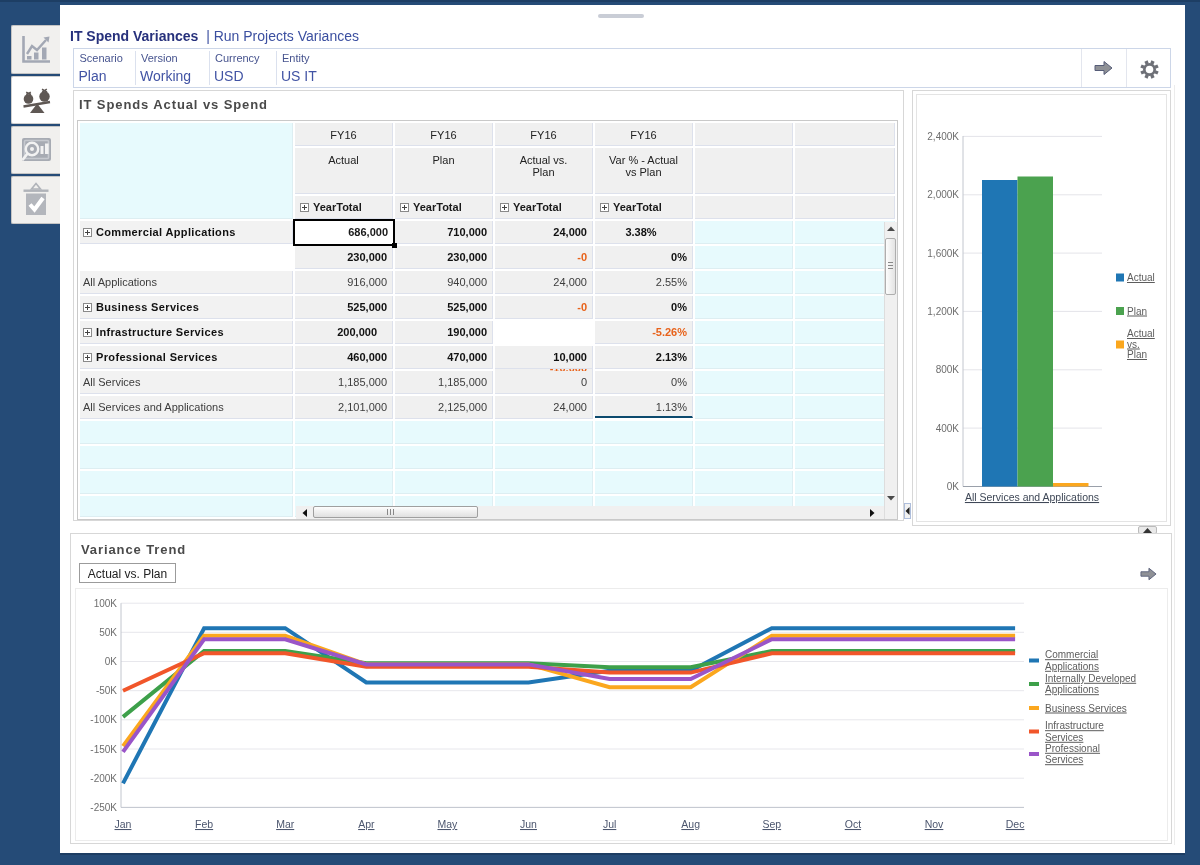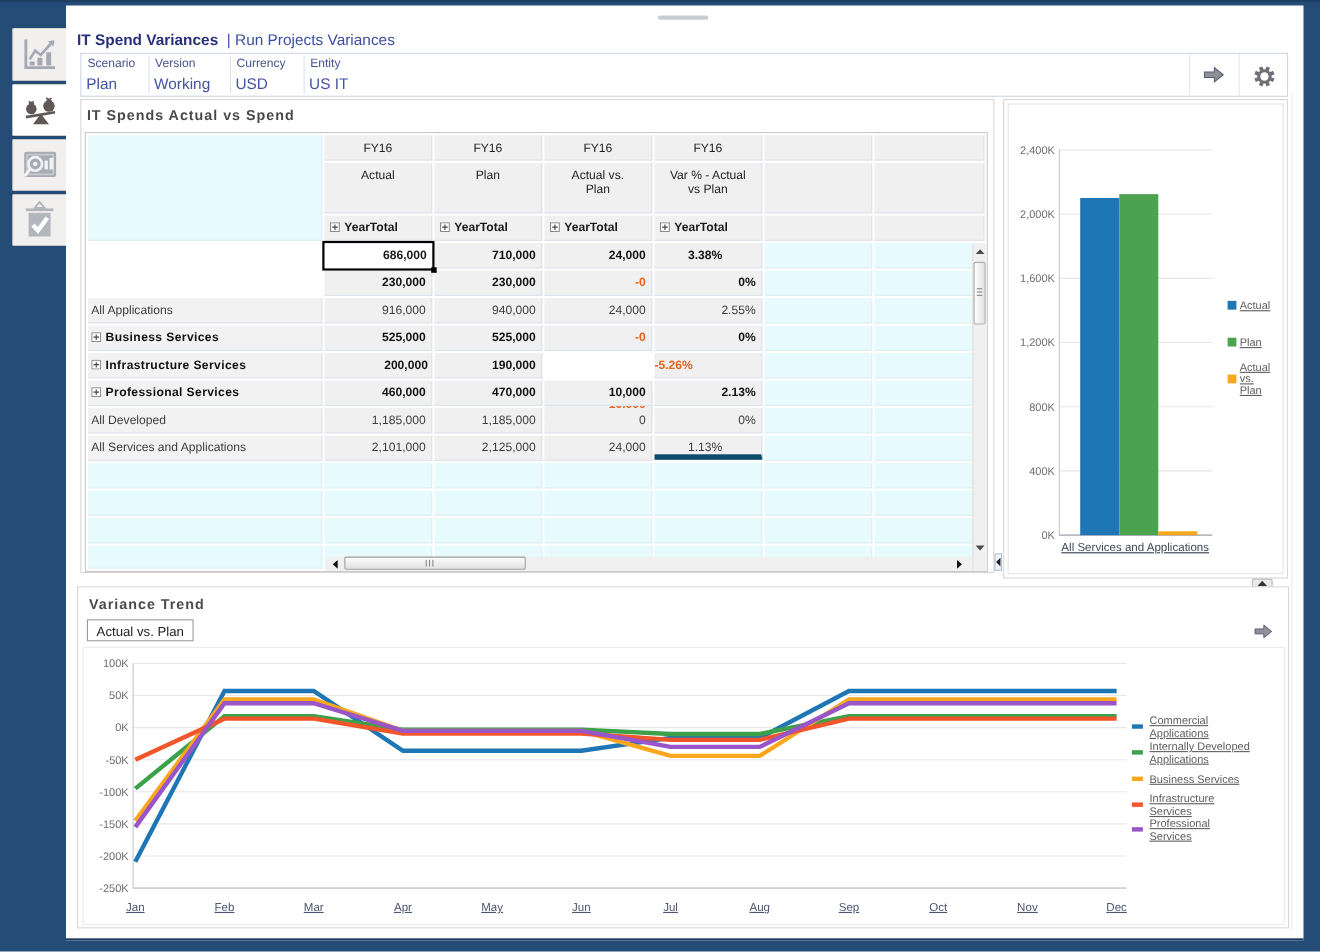--- a/index.html
+++ b/index.html
@@ -117,20 +117,25 @@
         <rect x="0.5" y="0.5" width="8" height="8" fill="#fff" stroke="#8a8a8a"></rect>
         <line x1="2" y1="4.5" x2="7" y2="4.5" stroke="#444"></line>
         <line x1="4.5" y1="2" x2="4.5" y2="7" stroke="#444"></line>
       </svg>YearTotal</div>
 <div class="abs" style="left:635px;top:118px;width:98px;height:23px;background:#f0f0f0;border-right:1px solid #dde1ec;border-bottom:1px solid #dde1ec;"></div>
 <div class="abs" style="left:635px;top:143px;width:98px;height:46px;background:#f0f0f0;border-right:1px solid #dde1ec;border-bottom:1px solid #dde1ec;"></div>
 <div class="abs" style="left:635px;top:191px;width:98px;height:23px;background:#f0f0f0;border-right:1px solid #dde1ec;border-bottom:1px solid #dde1ec;"></div>
 <div class="abs" style="left:735px;top:118px;width:100px;height:23px;background:#f0f0f0;border-right:1px solid #dde1ec;border-bottom:1px solid #dde1ec;"></div>
 <div class="abs" style="left:735px;top:143px;width:100px;height:46px;background:#f0f0f0;border-right:1px solid #dde1ec;border-bottom:1px solid #dde1ec;"></div>
 <div class="abs" style="left:735px;top:191px;width:100px;height:23px;background:#f0f0f0;border-right:1px solid #dde1ec;border-bottom:1px solid #dde1ec;"></div>
+<div class="abs" style="left:20px;top:216px;width:213px;height:23px;background:#f2f2f2;border-right:1px solid #dde1ec;border-bottom:1px solid #dde1ec;font-size:11px;color:#111111;font-weight:bold;letter-spacing:0.35px;padding:5px 0 0 3px;white-space:nowrap;overflow:hidden;"><svg width="9" height="9" viewBox="0 0 9 9" style="margin-right:4px;vertical-align:-1px;">
+        <rect x="0.5" y="0.5" width="8" height="8" fill="#fff" stroke="#8a8a8a"></rect>
+        <line x1="2" y1="4.5" x2="7" y2="4.5" stroke="#444"></line>
+        <line x1="4.5" y1="2" x2="4.5" y2="7" stroke="#444"></line>
+      </svg>Commercial Applications</div>
 <div class="abs" style="left:235px;top:216px;width:98px;height:23px;background:#f0f0f0;border-right:1px solid #dde1ec;border-bottom:1px solid #dde1ec;font-size:11px;color:#111111;font-weight:bold;text-align:right;padding:5px 5px 0 0;">686,000</div>
 <div class="abs" style="left:335px;top:216px;width:98px;height:23px;background:#f0f0f0;border-right:1px solid #dde1ec;border-bottom:1px solid #dde1ec;font-size:11px;color:#111111;font-weight:bold;text-align:right;padding:5px 5px 0 0;">710,000</div>
 <div class="abs" style="left:435px;top:216px;width:98px;height:23px;background:#f0f0f0;border-right:1px solid #dde1ec;border-bottom:1px solid #dde1ec;font-size:11px;color:#111111;font-weight:bold;text-align:right;padding:5px 5px 0 0;">24,000</div>
 <div class="abs" style="left:535px;top:216px;width:98px;height:23px;background:#f0f0f0;border-right:1px solid #dde1ec;border-bottom:1px solid #dde1ec;font-size:11px;color:#111111;font-weight:bold;text-align:center;padding:5px 5px 0 0;">3.38%</div>
 <div class="abs" style="left:635px;top:216px;width:98px;height:23px;background:#e7fafd;border-right:1px solid #ddeef2;border-bottom:1px solid #ddeef2;"></div>
 <div class="abs" style="left:735px;top:216px;width:100px;height:23px;background:#e7fafd;border-right:1px solid #ddeef2;border-bottom:1px solid #ddeef2;"></div>
 <div class="abs" style="left:235px;top:241px;width:98px;height:23px;background:#f0f0f0;border-right:1px solid #dde1ec;border-bottom:1px solid #dde1ec;font-size:11px;color:#111111;font-weight:bold;text-align:right;padding:5px 5px 0 0;">230,000</div>
 <div class="abs" style="left:335px;top:241px;width:98px;height:23px;background:#f0f0f0;border-right:1px solid #dde1ec;border-bottom:1px solid #dde1ec;font-size:11px;color:#111111;font-weight:bold;text-align:right;padding:5px 5px 0 0;">230,000</div>
 <div class="abs" style="left:435px;top:241px;width:98px;height:23px;background:#f0f0f0;border-right:1px solid #dde1ec;border-bottom:1px solid #dde1ec;font-size:11px;color:#e8621a;font-weight:bold;text-align:right;padding:5px 5px 0 0;">-0</div>
 <div class="abs" style="left:535px;top:241px;width:98px;height:23px;background:#f0f0f0;border-right:1px solid #dde1ec;border-bottom:1px solid #dde1ec;font-size:11px;color:#111111;font-weight:bold;text-align:right;padding:5px 5px 0 0;">0%</div>
@@ -152,49 +157,49 @@
 <div class="abs" style="left:335px;top:291px;width:98px;height:23px;background:#f0f0f0;border-right:1px solid #dde1ec;border-bottom:1px solid #dde1ec;font-size:11px;color:#111111;font-weight:bold;text-align:right;padding:5px 5px 0 0;">525,000</div>
 <div class="abs" style="left:435px;top:291px;width:98px;height:23px;background:#f0f0f0;border-right:1px solid #dde1ec;border-bottom:1px solid #dde1ec;font-size:11px;color:#e8621a;font-weight:bold;text-align:right;padding:5px 5px 0 0;">-0</div>
 <div class="abs" style="left:535px;top:291px;width:98px;height:23px;background:#f0f0f0;border-right:1px solid #dde1ec;border-bottom:1px solid #dde1ec;font-size:11px;color:#111111;font-weight:bold;text-align:right;padding:5px 5px 0 0;">0%</div>
 <div class="abs" style="left:635px;top:291px;width:98px;height:23px;background:#e7fafd;border-right:1px solid #ddeef2;border-bottom:1px solid #ddeef2;"></div>
 <div class="abs" style="left:735px;top:291px;width:100px;height:23px;background:#e7fafd;border-right:1px solid #ddeef2;border-bottom:1px solid #ddeef2;"></div>
 <div class="abs" style="left:20px;top:316px;width:213px;height:23px;background:#f2f2f2;border-right:1px solid #dde1ec;border-bottom:1px solid #dde1ec;font-size:11px;color:#111111;font-weight:bold;letter-spacing:0.35px;padding:5px 12px 0 3px;white-space:nowrap;overflow:hidden;"><svg width="9" height="9" viewBox="0 0 9 9" style="margin-right:4px;vertical-align:-1px;">
         <rect x="0.5" y="0.5" width="8" height="8" fill="#fff" stroke="#8a8a8a"></rect>
         <line x1="2" y1="4.5" x2="7" y2="4.5" stroke="#444"></line>
         <line x1="4.5" y1="2" x2="4.5" y2="7" stroke="#444"></line>
       </svg>Infrastructure Services</div>
-<div class="abs" style="left:235px;top:316px;width:98px;height:23px;background:#f0f0f0;border-right:1px solid #dde1ec;border-bottom:1px solid #dde1ec;font-size:11px;color:#111111;font-weight:bold;text-align:right;padding:5px 3px 0 0;">200,000</div>
+<div class="abs" style="left:235px;top:316px;width:98px;height:23px;background:#f0f0f0;border-right:1px solid #dde1ec;border-bottom:1px solid #dde1ec;font-size:11px;color:#111111;font-weight:bold;text-align:right;padding:5px 15px 0 0;">200,000</div>
 <div class="abs" style="left:335px;top:316px;width:98px;height:23px;background:#f0f0f0;border-right:1px solid #dde1ec;border-bottom:1px solid #dde1ec;font-size:11px;color:#111111;font-weight:bold;text-align:right;padding:5px 5px 0 0;">190,000</div>
 <div class="abs" style="left:435px;top:316px;width:98px;height:23px;background:#f0f0f0;border-right:1px solid #dde1ec;border-bottom:1px solid #dde1ec;font-size:11px;color:#e8621a;font-weight:bold;text-align:right;padding:5px 5px 0 0;margin-top:36px;">-10,000</div>
-<div class="abs" style="left:535px;top:316px;width:98px;height:23px;background:#f0f0f0;border-right:1px solid #dde1ec;border-bottom:1px solid #dde1ec;font-size:11px;color:#e8621a;font-weight:bold;text-align:left;padding:5px 5px 0 0;">-5.26%</div>
+<div class="abs" style="left:535px;top:316px;width:98px;height:23px;background:#f0f0f0;border-right:1px solid #dde1ec;border-bottom:1px solid #dde1ec;font-size:11px;color:#e8621a;font-weight:bold;text-align:right;padding:5px 5px 0 0;">-5.26%</div>
 <div class="abs" style="left:635px;top:316px;width:98px;height:23px;background:#e7fafd;border-right:1px solid #ddeef2;border-bottom:1px solid #ddeef2;"></div>
 <div class="abs" style="left:735px;top:316px;width:100px;height:23px;background:#e7fafd;border-right:1px solid #ddeef2;border-bottom:1px solid #ddeef2;"></div>
 <div class="abs" style="left:20px;top:341px;width:213px;height:23px;background:#f2f2f2;border-right:1px solid #dde1ec;border-bottom:1px solid #dde1ec;font-size:11px;color:#111111;font-weight:bold;letter-spacing:0.35px;padding:5px 0 0 3px;white-space:nowrap;overflow:hidden;"><svg width="9" height="9" viewBox="0 0 9 9" style="margin-right:4px;vertical-align:-1px;">
         <rect x="0.5" y="0.5" width="8" height="8" fill="#fff" stroke="#8a8a8a"></rect>
         <line x1="2" y1="4.5" x2="7" y2="4.5" stroke="#444"></line>
         <line x1="4.5" y1="2" x2="4.5" y2="7" stroke="#444"></line>
       </svg>Professional Services</div>
 <div class="abs" style="left:235px;top:341px;width:98px;height:23px;background:#f0f0f0;border-right:1px solid #dde1ec;border-bottom:1px solid #dde1ec;font-size:11px;color:#111111;font-weight:bold;text-align:right;padding:5px 5px 0 0;">460,000</div>
 <div class="abs" style="left:335px;top:341px;width:98px;height:23px;background:#f0f0f0;border-right:1px solid #dde1ec;border-bottom:1px solid #dde1ec;font-size:11px;color:#111111;font-weight:bold;text-align:right;padding:5px 5px 0 0;">470,000</div>
 <div class="abs" style="left:435px;top:341px;width:98px;height:23px;background:#f0f0f0;border-right:1px solid #dde1ec;border-bottom:1px solid #dde1ec;font-size:11px;color:#111111;font-weight:bold;text-align:right;padding:5px 5px 0 0;">10,000</div>
 <div class="abs" style="left:535px;top:341px;width:98px;height:23px;background:#f0f0f0;border-right:1px solid #dde1ec;border-bottom:1px solid #dde1ec;font-size:11px;color:#111111;font-weight:bold;text-align:right;padding:5px 5px 0 0;">2.13%</div>
 <div class="abs" style="left:635px;top:341px;width:98px;height:23px;background:#e7fafd;border-right:1px solid #ddeef2;border-bottom:1px solid #ddeef2;"></div>
 <div class="abs" style="left:735px;top:341px;width:100px;height:23px;background:#e7fafd;border-right:1px solid #ddeef2;border-bottom:1px solid #ddeef2;"></div>
-<div class="abs" style="left:20px;top:366px;width:213px;height:23px;background:#f2f2f2;border-right:1px solid #dde1ec;border-bottom:1px solid #dde1ec;font-size:11px;color:#3c3c3c;font-weight:normal;padding:5px 0 0 3px;white-space:nowrap;overflow:hidden;">All Developed</div>
+<div class="abs" style="left:20px;top:366px;width:213px;height:23px;background:#f2f2f2;border-right:1px solid #dde1ec;border-bottom:1px solid #dde1ec;font-size:11px;color:#3c3c3c;font-weight:normal;padding:5px 0 0 3px;white-space:nowrap;overflow:hidden;">All Services</div>
 <div class="abs" style="left:235px;top:366px;width:98px;height:23px;background:#f0f0f0;border-right:1px solid #dde1ec;border-bottom:1px solid #dde1ec;font-size:11px;color:#3c3c3c;font-weight:normal;text-align:right;padding:5px 5px 0 0;">1,185,000</div>
 <div class="abs" style="left:335px;top:366px;width:98px;height:23px;background:#f0f0f0;border-right:1px solid #dde1ec;border-bottom:1px solid #dde1ec;font-size:11px;color:#3c3c3c;font-weight:normal;text-align:right;padding:5px 5px 0 0;">1,185,000</div>
 <div class="abs" style="left:435px;top:366px;width:98px;height:23px;background:#f0f0f0;border-right:1px solid #dde1ec;border-bottom:1px solid #dde1ec;font-size:11px;color:#3c3c3c;font-weight:normal;text-align:right;padding:5px 5px 0 0;">0</div>
 <div class="abs" style="left:535px;top:366px;width:98px;height:23px;background:#f0f0f0;border-right:1px solid #dde1ec;border-bottom:1px solid #dde1ec;font-size:11px;color:#3c3c3c;font-weight:normal;text-align:right;padding:5px 5px 0 0;">0%</div>
 <div class="abs" style="left:635px;top:366px;width:98px;height:23px;background:#e7fafd;border-right:1px solid #ddeef2;border-bottom:1px solid #ddeef2;"></div>
 <div class="abs" style="left:735px;top:366px;width:100px;height:23px;background:#e7fafd;border-right:1px solid #ddeef2;border-bottom:1px solid #ddeef2;"></div>
 <div class="abs" style="left:20px;top:391px;width:213px;height:23px;background:#f2f2f2;border-right:1px solid #dde1ec;border-bottom:1px solid #dde1ec;font-size:11px;color:#3c3c3c;font-weight:normal;padding:5px 0 0 3px;white-space:nowrap;overflow:hidden;">All Services and Applications</div>
 <div class="abs" style="left:235px;top:391px;width:98px;height:23px;background:#f0f0f0;border-right:1px solid #dde1ec;border-bottom:1px solid #dde1ec;font-size:11px;color:#3c3c3c;font-weight:normal;text-align:right;padding:5px 5px 0 0;">2,101,000</div>
 <div class="abs" style="left:335px;top:391px;width:98px;height:23px;background:#f0f0f0;border-right:1px solid #dde1ec;border-bottom:1px solid #dde1ec;font-size:11px;color:#3c3c3c;font-weight:normal;text-align:right;padding:5px 5px 0 0;">2,125,000</div>
 <div class="abs" style="left:435px;top:391px;width:98px;height:23px;background:#f0f0f0;border-right:1px solid #dde1ec;border-bottom:1px solid #dde1ec;font-size:11px;color:#3c3c3c;font-weight:normal;text-align:right;padding:5px 5px 0 0;">24,000</div>
-<div class="abs" style="left:535px;top:391px;width:98px;height:22px;background:#f0f0f0;border-right:1px solid #dde1ec;border-bottom:5px solid #0c4a6e;font-size:11px;color:#3c3c3c;font-weight:normal;text-align:center;padding:5px 5px 0 0;">1.13%</div>
+<div class="abs" style="left:535px;top:391px;width:98px;height:22px;background:#f0f0f0;border-right:1px solid #dde1ec;border-bottom:2px solid #0c4a6e;font-size:11px;color:#3c3c3c;font-weight:normal;text-align:right;padding:5px 5px 0 0;">1.13%</div>
 <div class="abs" style="left:635px;top:391px;width:98px;height:23px;background:#e7fafd;border-right:1px solid #ddeef2;border-bottom:1px solid #ddeef2;"></div>
 <div class="abs" style="left:735px;top:391px;width:100px;height:23px;background:#e7fafd;border-right:1px solid #ddeef2;border-bottom:1px solid #ddeef2;"></div>
 <div class="abs" style="left:20px;top:416px;width:213px;height:23px;background:#e7fafd;border-right:1px solid #ddeef2;border-bottom:1px solid #ddeef2;"></div>
 <div class="abs" style="left:235px;top:416px;width:98px;height:23px;background:#e7fafd;border-right:1px solid #ddeef2;border-bottom:1px solid #ddeef2;"></div>
 <div class="abs" style="left:335px;top:416px;width:98px;height:23px;background:#e7fafd;border-right:1px solid #ddeef2;border-bottom:1px solid #ddeef2;"></div>
 <div class="abs" style="left:435px;top:416px;width:98px;height:23px;background:#e7fafd;border-right:1px solid #ddeef2;border-bottom:1px solid #ddeef2;"></div>
 <div class="abs" style="left:535px;top:416px;width:98px;height:23px;background:#e7fafd;border-right:1px solid #ddeef2;border-bottom:1px solid #ddeef2;"></div>
 <div class="abs" style="left:635px;top:416px;width:98px;height:23px;background:#e7fafd;border-right:1px solid #ddeef2;border-bottom:1px solid #ddeef2;"></div>
 <div class="abs" style="left:735px;top:416px;width:100px;height:23px;background:#e7fafd;border-right:1px solid #ddeef2;border-bottom:1px solid #ddeef2;"></div>
 <div class="abs" style="left:20px;top:441px;width:213px;height:23px;background:#e7fafd;border-right:1px solid #ddeef2;border-bottom:1px solid #ddeef2;"></div>

